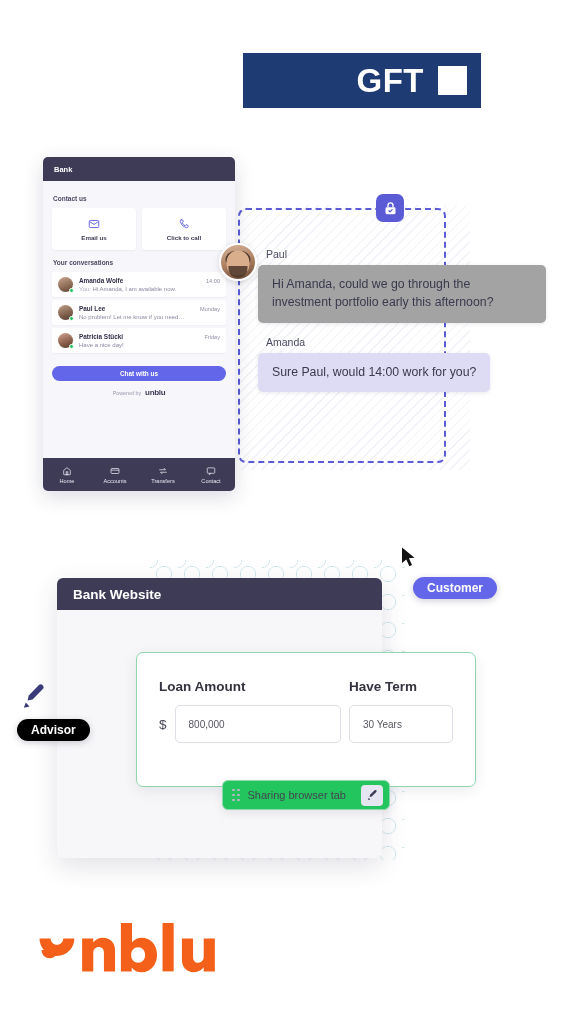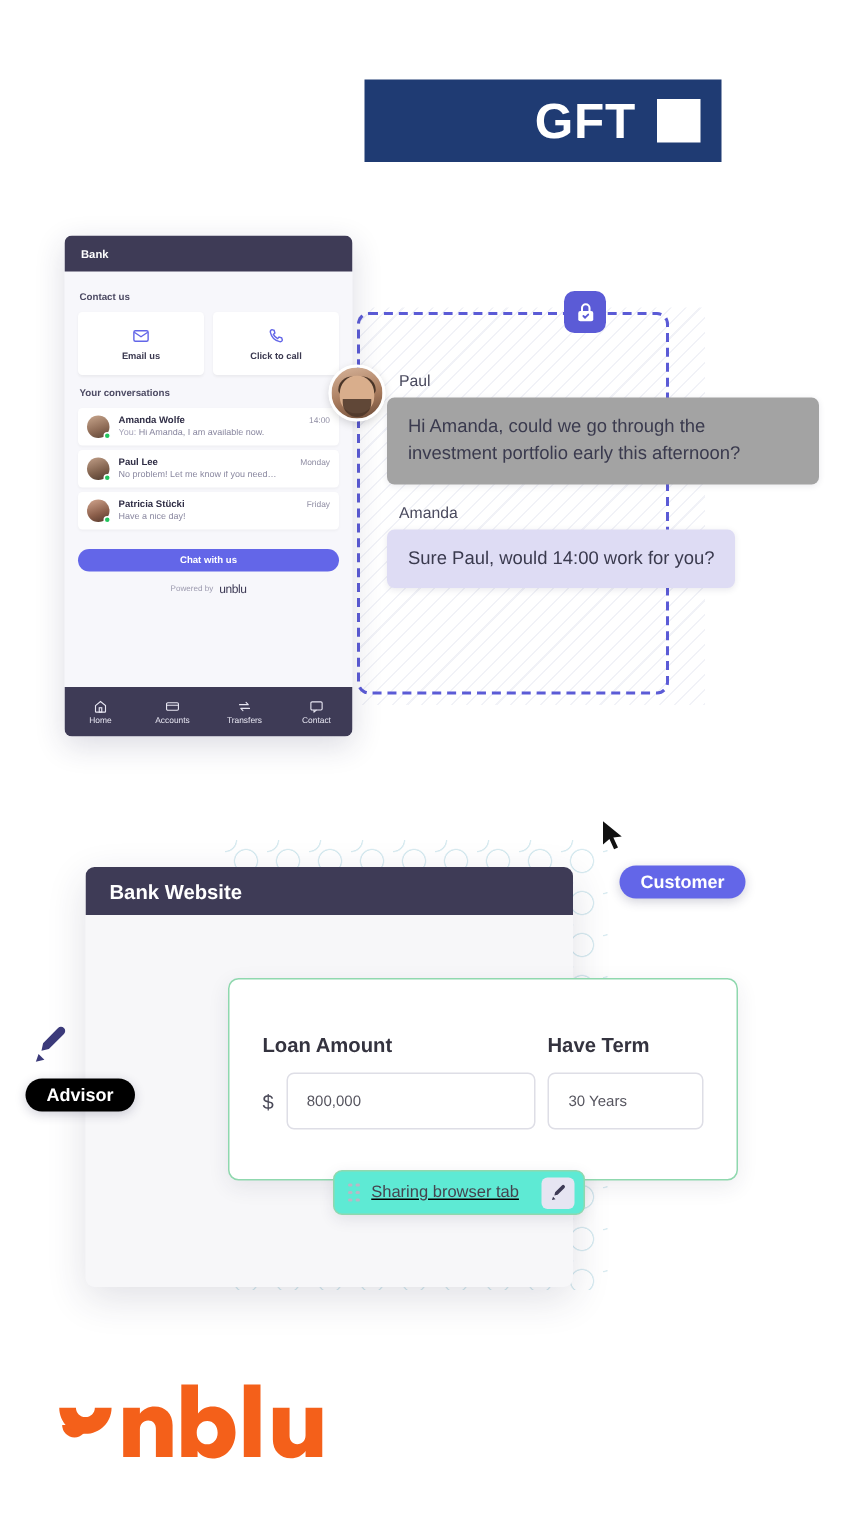--- a/index.html
+++ b/index.html
@@ -97,21 +97,21 @@
   .chat-cta {
     background:#6366E8; color:#fff; border:none; width:100%; height:15px;
     border-radius:8px; font-size:6.4px; font-weight:700;
     font-family:"Liberation Sans", sans-serif; cursor:pointer;
   }
   .powered {
     display:flex; align-items:center; justify-content:center; gap:4px;
     margin-top:7px; margin-bottom:6px;
   }
   .powered-txt { font-size:5.4px; color:#9B99AE; }
-  .powered-logo { font-size:8px; font-weight:400; color:#3E3B56; letter-spacing:-0.3px; }
+  .powered-logo { font-size:8px; font-weight:700; color:#3E3B56; letter-spacing:-0.3px; }
 
   .app-nav {
     position:absolute; left:0; bottom:0; width:100%; height:33px;
     background:#3E3B56; display:flex; align-items:center;
   }
   .nav-item {
     flex:1; display:flex; flex-direction:column; align-items:center; gap:2px;
     cursor:pointer;
   }
   .nav-item svg { width: 10px; height: 10px; }
@@ -167,40 +167,39 @@
   }
   .site-header {
     height:32px; background:#3E3B56; display:flex; align-items:center; padding-left:16px;
   }
   .site-title { color:#fff; font-size:13.5px; font-weight:700; }
 
   .loan-card {
     position:absolute; left:136px; top:652px; width:340px; height:135px;
     background:#ffffff; border:1.5px solid #8FD8AE; border-radius:7px;
     box-shadow: 0 4px 14px rgba(40,40,80,0.09);
-    padding: 36px 22px 0 22px; display:flex; gap: 8px; margin-left: 16px;
+    padding: 26px 22px 0 22px; display:flex; gap: 8px;
   }
   .field-group.amount { flex: 1 1 auto; }
   .field-group.term { flex: 0 0 104px; }
   .field-label { font-size:13.5px; font-weight:700; color:#34333F; margin-bottom:11px; }
   .field-row { display:flex; align-items:center; gap:8px; }
   .dollar { font-size:13.5px; color:#4A4958; font-weight:400; }
   .field-input {
     flex:1; height:38px; background:#fff; border:1px solid #DEDEE6; border-radius:5px;
     display:flex; align-items:center; padding-left:13px;
     font-size:10px; color:#56555F;
     font-family:"Liberation Sans", sans-serif;
   }
 
   .sharing-pill {
     position:absolute; left:222px; top:780px; width:168px; height:30px;
-    background:#5eead4; border:1.5px solid #8FD8AE; border-radius:6px;
+    background:#22c55e; border:1.5px solid #8FD8AE; border-radius:6px;
     display:flex; align-items:center; gap:8px; padding: 0 6px 0 9px;
     box-shadow: 0 3px 10px rgba(40,40,80,0.10);
-    text-decoration: underline;
   }
   .grip { display:grid; grid-template-columns: repeat(2, 2.5px); gap: 2.5px; }
   .grip i { width:2.5px; height:2.5px; border-radius:50%; background:#B9B8C6; display:block; }
   .sharing-label { flex:1; font-size:11px; color:#45444F; }
   .pen-btn {
     width:22px; height:21px; border-radius:4px; background:#E6E5F2;
     display:flex; align-items:center; justify-content:center; cursor:pointer;
     border:none;
   }
   .pen-btn svg { width:12px; height:12px; }

